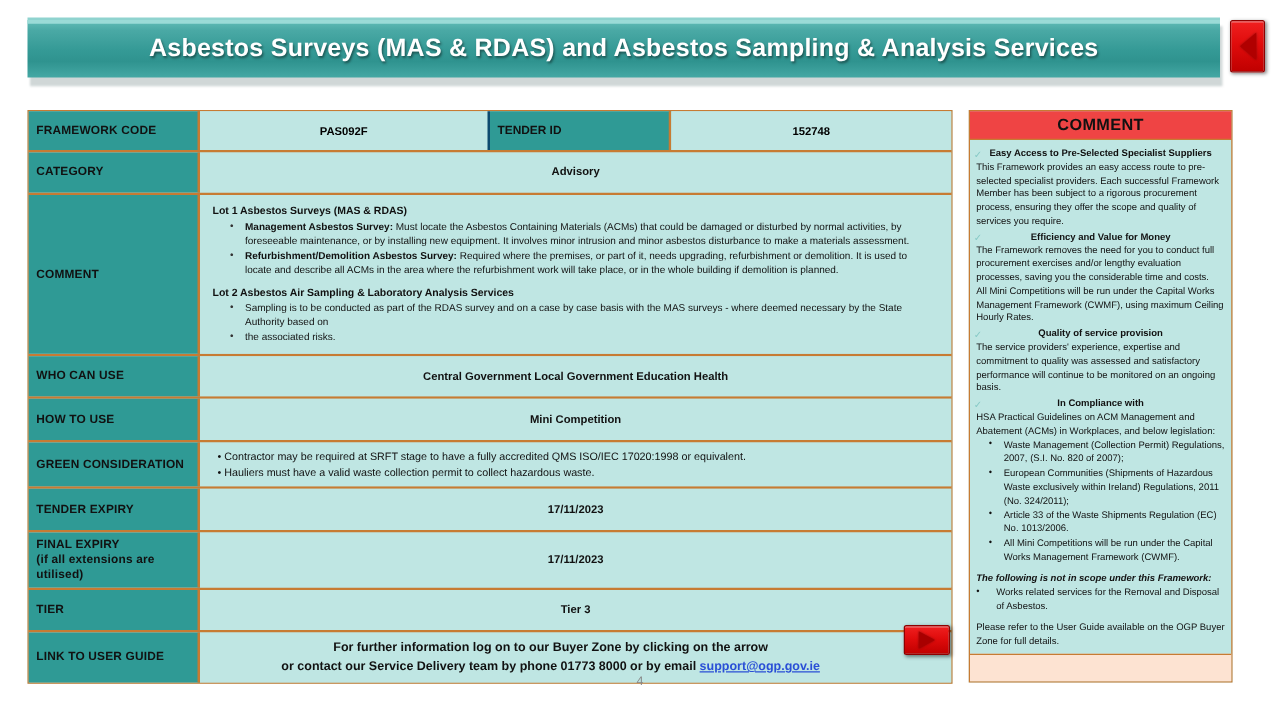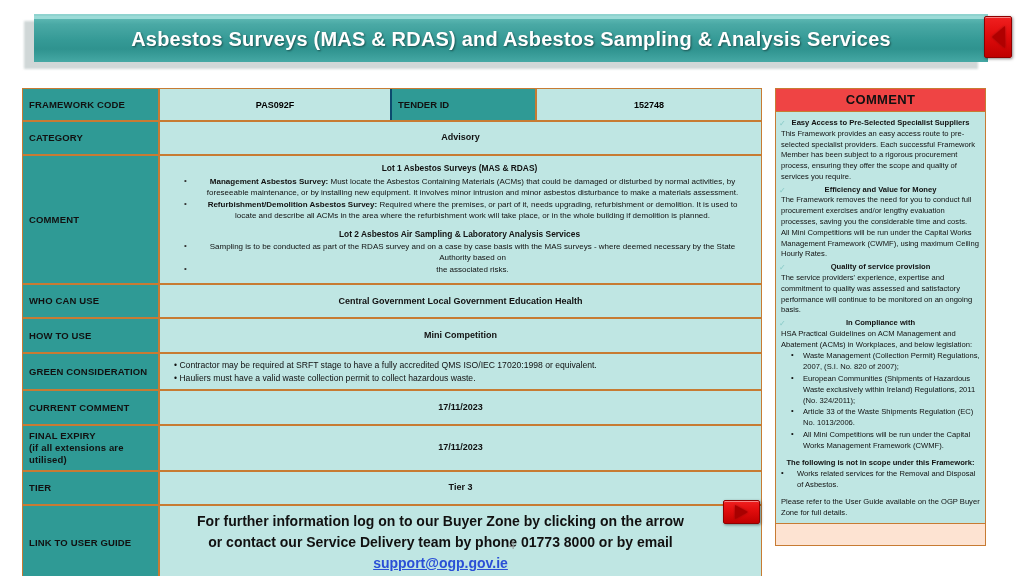--- a/index.html
+++ b/index.html
@@ -24,21 +24,21 @@
   }
   .banner-shadow {
     position: absolute;
     left: 6px; top: 7px;
     width: 954px; height: 48px;
     background: rgba(120,140,140,0.35);
     filter: blur(1px);
   }
   .banner {
     position: absolute;
-    left: 16px; top: 0;
+    left: 4px; top: 0;
     width: 954px; height: 48px;
     background: linear-gradient(to bottom,
         #63bdb8 0%, #4aa9a5 18%, #359a96 52%, #2f938f 72%, #45a8a4 100%);
     border-top: 2px solid #8fd3cf;
     display: flex;
     align-items: center;
     justify-content: center;
   }
   .banner::before {
     content: "";
@@ -171,21 +171,21 @@
     font-size: 9px; font-weight: bold;
   }
 
   
   .summary-body {
     width: 100%;
     font-size: 8px;
     line-height: 1.38;
     color: #111;
     padding: 2px 4px 2px 2px;
-    text-align: center;
+    text-align: left;
   }
   .summary-body .lot-head {
     font-weight: bold;
     font-size: 8.4px;
     margin: 0 0 1px 0;
   }
   .summary-body ul {
     margin: 0 0 0 0;
     padding: 0 0 0 14px;
     list-style: none;
@@ -212,21 +212,21 @@
     line-height: 1.45;
     text-align: left;
     padding-left: 6px;
   }
   .green-body div { white-space: nowrap; }
 
   
   .link-body {
     width: 100%;
     text-align: center;
-    font-size: 14px;
+    font-size: 10px;
     font-weight: bold;
     line-height: 1.5;
     padding-right: 40px;
   }
   .link-body a {
     color: #2a4fd6;
     text-decoration: underline;
     font-weight: bold;
   }
 
@@ -278,21 +278,21 @@
   .cm-list li {
     position: relative;
     padding-left: 14px;
     margin-bottom: 1px;
     text-align: left;
   }
   .cm-list li::before {
     content: "\2022";
     position: absolute; left: 2px; top: -1px;
   }
-  .cm-bold { font-weight: bold; text-align: center; }
+  .cm-bold { font-weight: bold; text-align: left; font-style: italic; }
   .cm-dash-list {
     margin: 0; padding: 0; list-style: none;
   }
   .cm-dash-list li {
     position: relative;
     padding-left: 16px;
     text-align: left;
   }
   .cm-dash-list li::before {
     content: "\2022";
@@ -378,21 +378,21 @@
       <div class="val left">
         <div class="green-body">
           <div>• Contractor may be required at SRFT stage to have a fully accredited QMS ISO/IEC 17020:1998 or equivalent.</div>
           <div>• Hauliers must have a valid waste collection permit to collect hazardous waste.</div>
         </div>
       </div>
     </div>
 
 
     <div class="row r-curexp">
-      <div class="lbl">CURRENT COMMENT</div>
+      <div class="lbl">TENDER EXPIRY</div>
       <div class="val center-bold">17/11/2023</div>
     </div>
 
     <div class="row r-finexp">
       <div class="lbl" style="flex-direction:column;align-items:flex-start;justify-content:center;">
         <span>FINAL EXPIRY</span>
         <span>(if all extensions are utilised)</span>
       </div>
       <div class="val center-bold">17/11/2023</div>
     </div>

